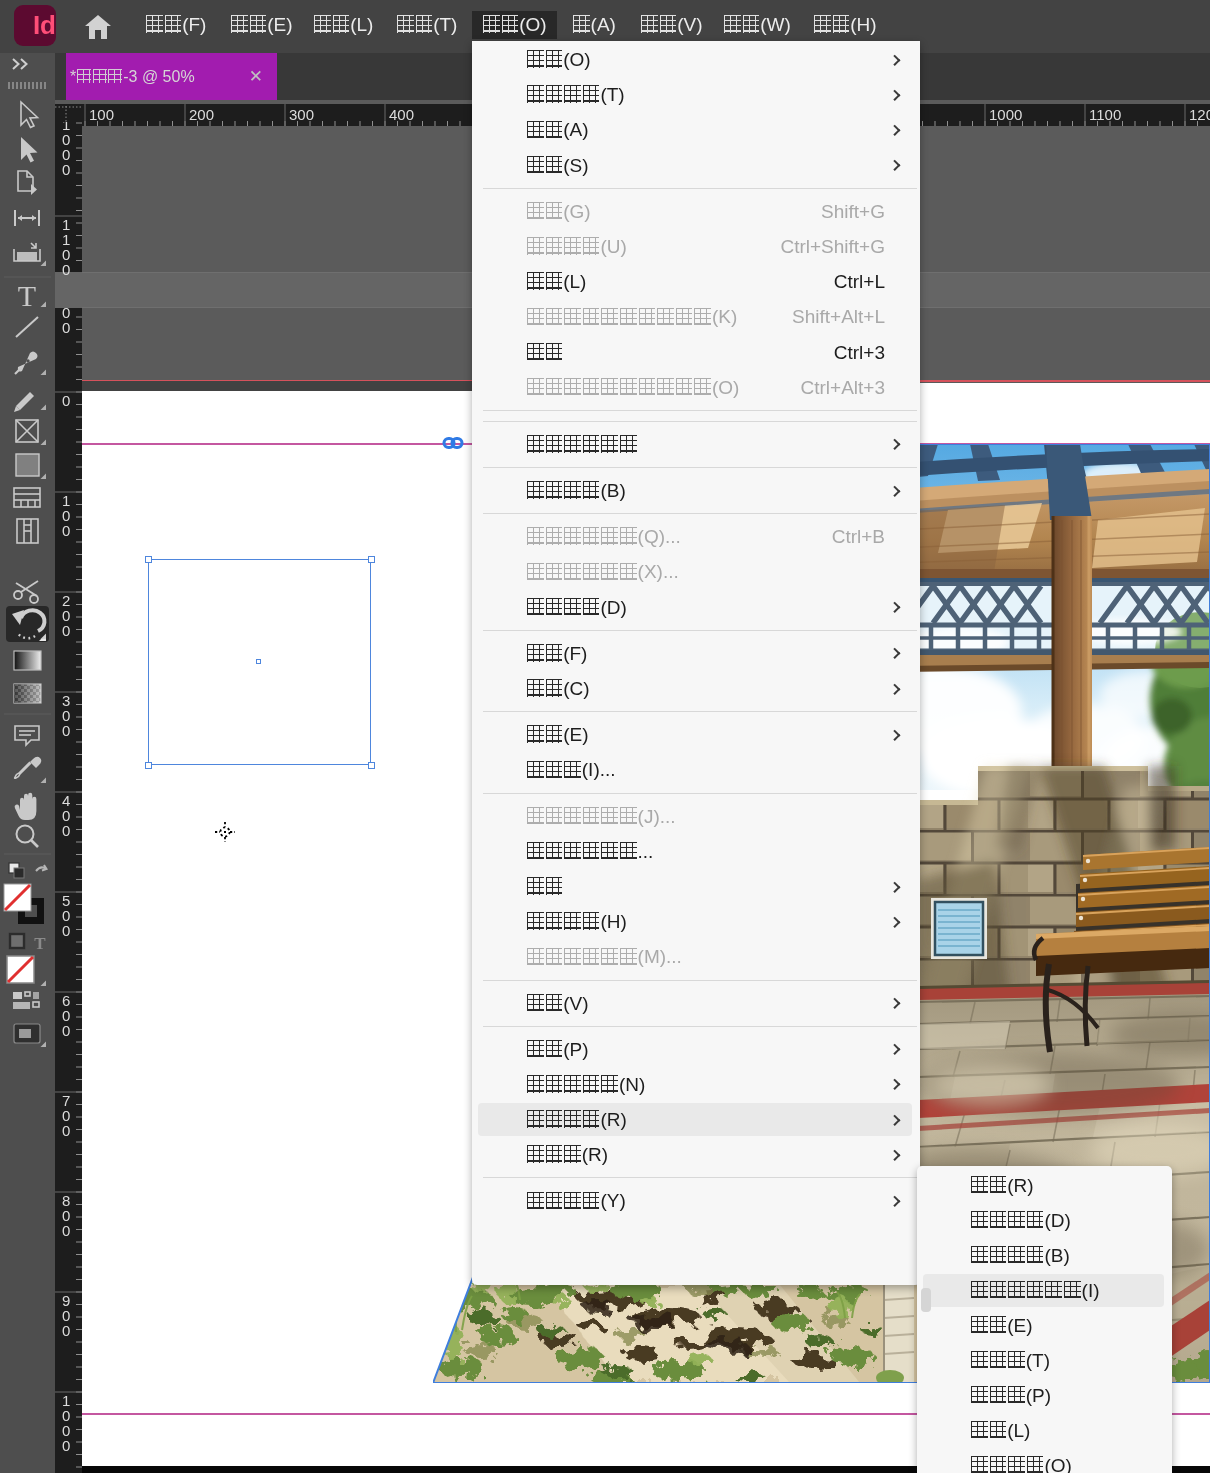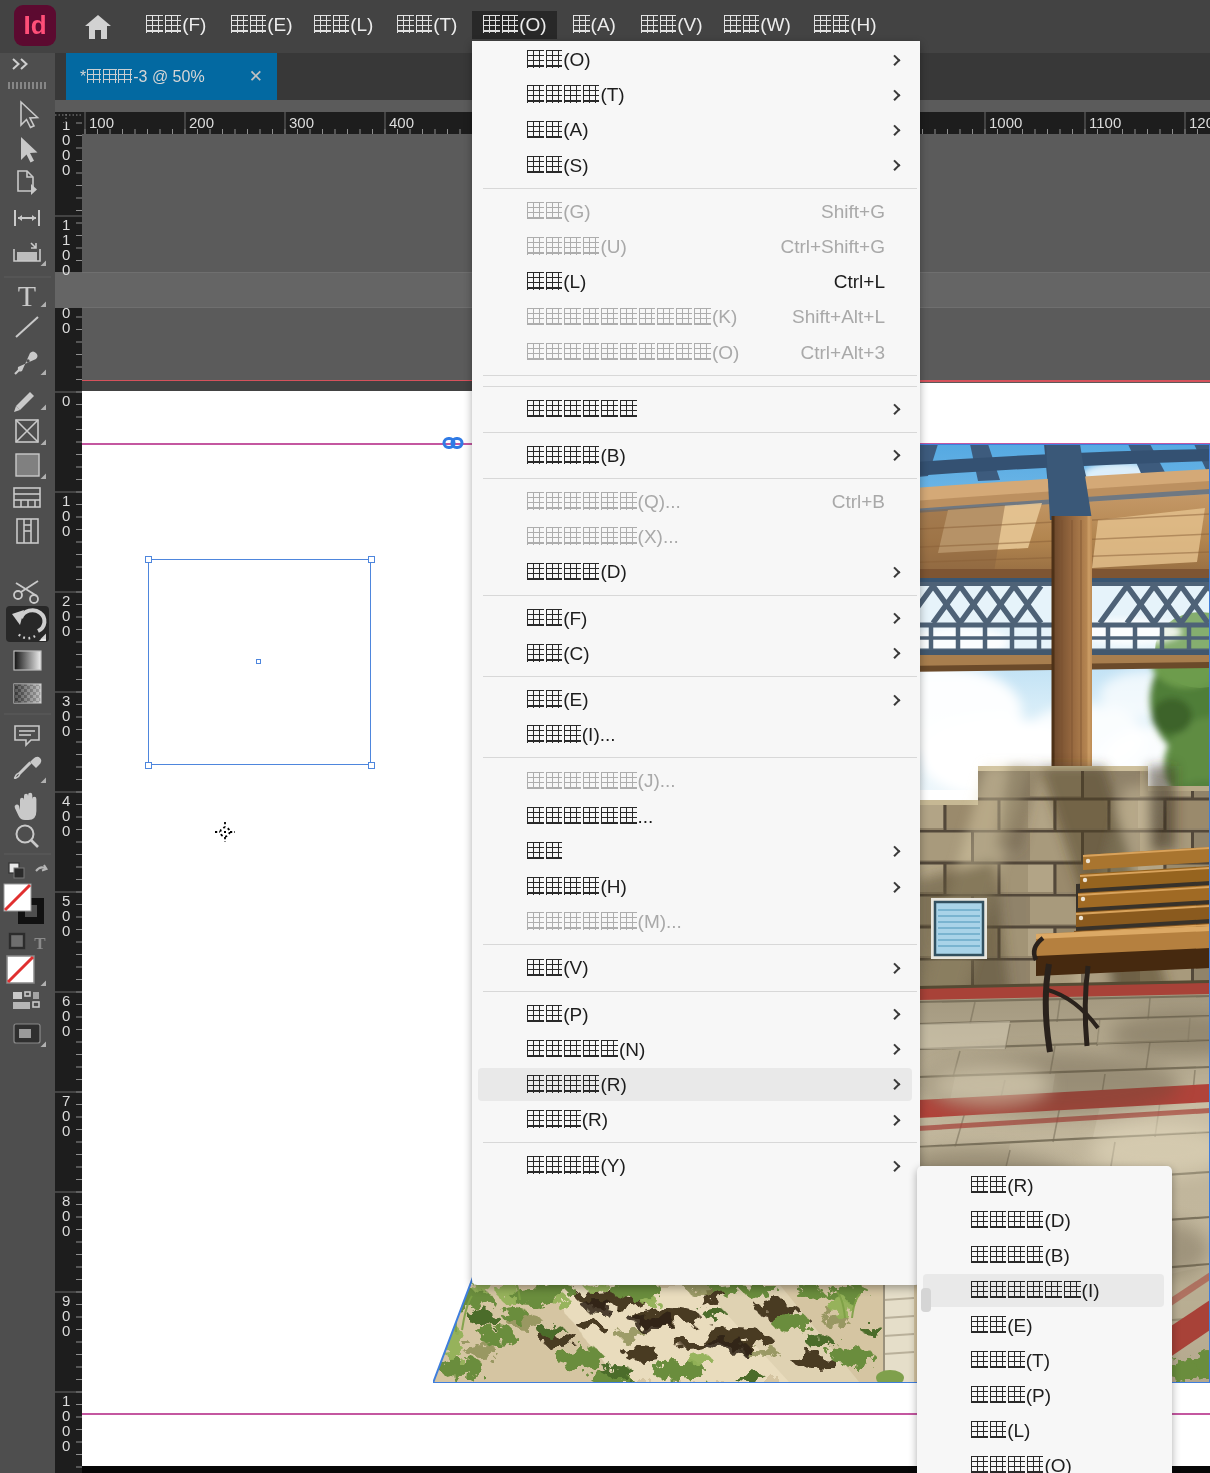--- a/index.html
+++ b/index.html
@@ -6,31 +6,31 @@
 .abs{position:absolute}
 b.k{display:inline-block;width:.88em;height:.92em;margin:0 .05em;vertical-align:-.09em;opacity:.94;
  background:repeating-linear-gradient(to bottom,currentColor 0 1.25px,transparent 1.25px 5.1px),
  repeating-linear-gradient(to right,currentColor 0 1.25px,transparent 1.25px 6px)}
 
 #menubar{left:0;top:0;width:1210px;height:53px;background:#434343;z-index:5}
 #menubar .mb{position:absolute;font-size:19px;color:#ececec;
  padding:0 10px;top:11px;height:28px;line-height:28px}
 #mb-act{background:#282828}
 #logo{position:absolute;left:14px;top:5px;width:42px;height:41px;border-radius:9px;background:#5c0a30}
-#logo span{position:absolute;left:0;top:0;width:100%;text-align:center;font-size:26px;line-height:41px;
+#logo span{position:absolute;left:0;top:0;width:100%;text-align:right;font-size:26px;line-height:41px;
  color:#ff4e78;font-weight:bold;font-family:"Liberation Sans"}
 
 #tabbar{left:55px;top:53px;width:1155px;height:47px;background:#383838;z-index:1}
-#tab{position:absolute;left:11px;top:0;width:211px;height:47px;background:#0369a1;color:#d6d6d6;
- font-size:16px;line-height:47px;padding-left:14px}
+#tab{position:absolute;left:11px;top:0;width:211px;height:47px;background:#a21caf;color:#d6d6d6;
+ font-size:16px;line-height:47px;padding-left:4px}
 #tab .x{position:absolute;right:14px;top:0;font-size:17px;color:#c0c0c0}
 
 #leftcol{left:0;top:53px;width:55px;height:1420px;background:#4e4e4e;z-index:4}
 
-#hruler{left:55px;top:112px;width:1155px;height:22px;background:#1d1d1d;z-index:2}
+#hruler{left:55px;top:104px;width:1155px;height:22px;background:#1d1d1d;z-index:2}
 #vruler{left:55px;top:122px;width:27px;height:1351px;background:#1d1d1d;z-index:2}
 
 #canvas{left:82px;top:122px;width:1128px;height:1351px;background:#5b5b5b;z-index:1}
 #gapband{left:0;top:150px;width:1128px;height:36px;background:#656565;
  border-top:1px solid #6f6f6f;border-bottom:1px solid #6f6f6f}
 #redline{left:0;top:258px;width:1128px;height:2px;background:#d6525c}
 #page{left:0;top:261px;width:1128px;height:1344px;background:#fff}
 #darkband{left:0;top:259px;width:838px;height:10px;background:#424242}
 #blackbar{left:0;top:1344px;width:1128px;height:7px;background:#070707}
 
@@ -902,20 +902,21 @@
 <div class="abs" id="menu">
     <div class="mi"><span><b class="k"></b><b class="k"></b>(O)</span><i class="ch"></i></div>
     <div class="mi"><span><b class="k"></b><b class="k"></b><b class="k"></b><b class="k"></b>(T)</span><i class="ch"></i></div>
     <div class="mi"><span><b class="k"></b><b class="k"></b>(A)</span><i class="ch"></i></div>
     <div class="mi"><span><b class="k"></b><b class="k"></b>(S)</span><i class="ch"></i></div>
     <div class="sep"></div>
     <div class="mi dis"><span><b class="k"></b><b class="k"></b>(G)</span><s class="sc" style="text-decoration:none">Shift+G</s></div>
     <div class="mi dis"><span><b class="k"></b><b class="k"></b><b class="k"></b><b class="k"></b>(U)</span><s class="sc" style="text-decoration:none">Ctrl+Shift+G</s></div>
     <div class="mi"><span><b class="k"></b><b class="k"></b>(L)</span><s class="sc" style="text-decoration:none">Ctrl+L</s></div>
     <div class="mi dis"><span><b class="k"></b><b class="k"></b><b class="k"></b><b class="k"></b><b class="k"></b><b class="k"></b><b class="k"></b><b class="k"></b><b class="k"></b><b class="k"></b>(K)</span><s class="sc" style="text-decoration:none">Shift+Alt+L</s></div>
+    <div class="mi"><span><b class="k"></b><b class="k"></b></span><s class="sc" style="text-decoration:none">Ctrl+3</s></div>
     <div class="mi dis"><span><b class="k"></b><b class="k"></b><b class="k"></b><b class="k"></b><b class="k"></b><b class="k"></b><b class="k"></b><b class="k"></b><b class="k"></b><b class="k"></b>(O)</span><s class="sc" style="text-decoration:none">Ctrl+Alt+3</s></div>
     <div class="sep"></div>
     <div class="sep"></div>
     <div class="mi"><span><b class="k"></b><b class="k"></b><b class="k"></b><b class="k"></b><b class="k"></b><b class="k"></b></span><i class="ch"></i></div>
     <div class="sep"></div>
     <div class="mi"><span><b class="k"></b><b class="k"></b><b class="k"></b><b class="k"></b>(B)</span><i class="ch"></i></div>
     <div class="sep"></div>
     <div class="mi dis"><span><b class="k"></b><b class="k"></b><b class="k"></b><b class="k"></b><b class="k"></b><b class="k"></b>(Q)...</span><s class="sc" style="text-decoration:none">Ctrl+B</s></div>
     <div class="mi dis"><span><b class="k"></b><b class="k"></b><b class="k"></b><b class="k"></b><b class="k"></b><b class="k"></b>(X)...</span></div>
     <div class="mi"><span><b class="k"></b><b class="k"></b><b class="k"></b><b class="k"></b>(D)</span><i class="ch"></i></div>

